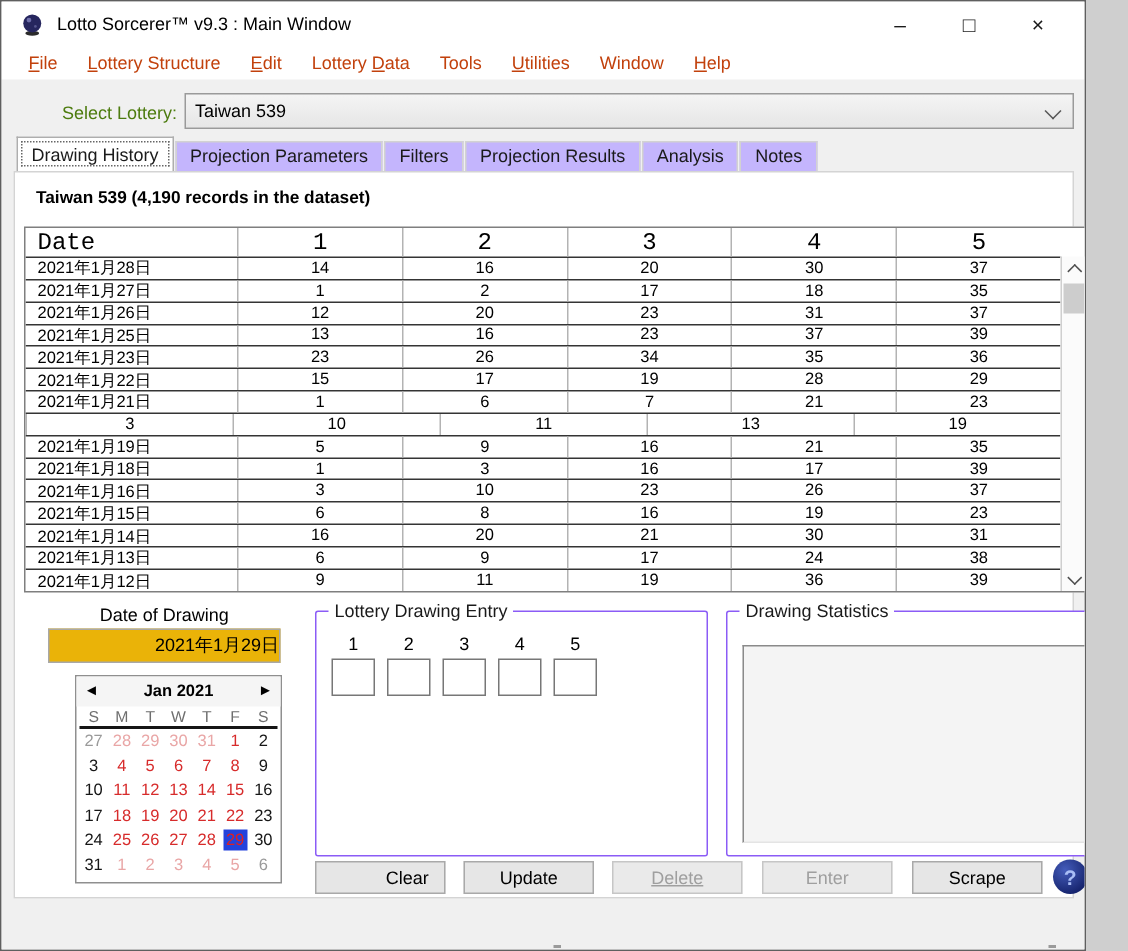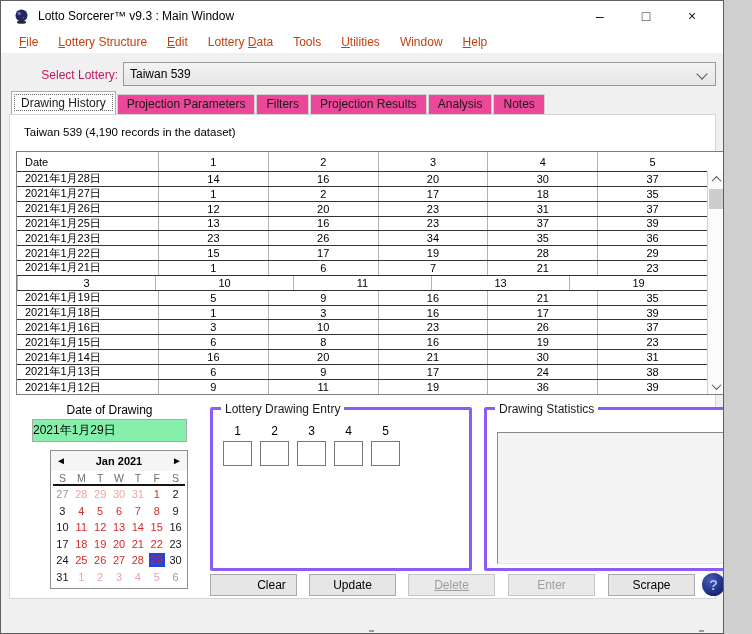--- a/index.html
+++ b/index.html
@@ -20,87 +20,87 @@
   
   .menubar { position:absolute; left:0; top:30px; right:0; height:22px; background:#fff;
              display:flex; align-items:center; padding-left:8px; font-size:12px; }
   .menu-item { padding:0 10px; color:#c2410c; }
   .menu-item .ul { text-decoration:underline; }
 
   
   .client { position:absolute; left:0; top:52px; right:0; bottom:0; background:#f0f0f0; }
 
   .select-label { position:absolute; left:20px; top:15px; width:97px; text-align:right;
-                  font-size:12px; color:#be185d; }
+                  font-size:12px; color:#4d7c0f; }
   .combo { position:absolute; left:122px; right:7px; top:9px; height:24px;
            background:linear-gradient(#f4f4f4,#e6e6e6); border:1px solid #9a9a9a;
            font-size:12px; line-height:22px; padding-left:6px; color:#000; }
   .combo-chev { position:absolute; right:9px; top:7px; width:8px; height:8px;
                 border-left:1.6px solid #555; border-top:1.6px solid #555;
                 transform:rotate(225deg); }
 
   
   .tabbar { position:absolute; left:10px; top:38px; height:23px; display:flex; align-items:flex-end; z-index:3; }
-  .tab { height:20px; line-height:19px; padding:0 9px; font-size:12px; background:#ec4899;
+  .tab { height:20px; line-height:19px; padding:0 9px; font-size:12px; background:#c4b5fd;
          border:1px solid #d2d2d2; border-bottom:none; margin-right:1px; color:#1a1a1a; }
   .tab.active { height:23px; line-height:22px; background:#fff; border-color:#aeaeae;
                 outline:1px dotted #666; outline-offset:-4px; position:relative; z-index:4; }
 
   .page { position:absolute; left:8px; right:7px; top:61px; height:485px; background:#fff;
           border:1px solid #d4d4d4; z-index:2; }
-  .dataset-label { position:absolute; left:14px; top:11px; font-size:11.5px; font-weight:normal; color:#000; }
+  .dataset-label { position:absolute; left:14px; top:11px; font-size:11.5px; font-weight:bold; color:#000; }
 
   
   .tbl { position:absolute; left:6px; top:36px; width:709px; height:244px;
          border:1px solid #7f7f7f; background:#fff; overflow:hidden; }
   .tr { display:flex; width:calc(100% - 17px); border-bottom:1px solid #343434; }
   .tr.head { height:20px; }
   .tr.row { height:14.85px; }
   .tr.row:last-child { border-bottom:none;text-align:right; }
   .td { font-size:11px; color:#000; overflow:hidden; white-space:nowrap; display:flex;
         align-items:center; }
-  .tr.head .td { font-size:11px; }
+  .tr.head .td { font-size:16px;font-family:Liberation Mono, monospace; }
   .td.date { width:141px; flex:none; padding-left:8px; }
   .td.num { flex:1; justify-content:center; border-left:1px solid #b3b3b3; }
   .vscroll { position:absolute; right:0; top:19px; bottom:0; width:17px; background:#fbfbfb;
              border-left:1px solid #cfcfcf; }
   .sb-btn { position:absolute; left:0; width:16px; height:16px; display:flex;
             align-items:center; justify-content:center; }
   .sb-up { top:0; } .sb-down { bottom:0; }
   .chev { width:7px; height:7px; border-left:1.6px solid #4f4f4f; border-top:1.6px solid #4f4f4f; }
   .chev.up { transform:rotate(45deg) translate(1px,1px); }
   .chev.down { transform:rotate(225deg) translate(1px,1px); }
   .sb-thumb { position:absolute; left:1px; top:18px; width:14px; height:20px; background:#cdcdcd; }
 
   
   .dod-label { position:absolute; left:22px; top:288px; width:155px; text-align:center;
                font-size:12px; color:#000; }
   .dod-value { position:absolute; left:22px; top:304px; width:155px; height:23px;
-               background:#86efac; border:1px solid #a8a8a8; text-align:left;
+               background:#eab308; border:1px solid #a8a8a8; text-align:right;
                font-size:12px; line-height:21px; color:#000; }
   .calendar { position:absolute; left:40px; top:335px; width:138px; height:139px;
               background:#fff; border:1px solid #8f8f8f; }
   .cal-head { position:relative; height:20px; background:#f5f5f5; }
   .cal-title { text-align:center; font-size:11px; font-weight:bold; line-height:20px; color:#000; }
   .cal-nav { position:absolute; top:0; width:16px; height:20px; text-align:center;
              font-size:10px; line-height:20px; color:#000; }
   .cal-prev { left:2px; } .cal-next { right:2px; }
   .cal-dhrow { display:flex; height:15px; border-bottom:2px solid #151515; margin:0 2px; }
   .cal-dh { flex:1; text-align:center; font-size:10.5px; color:#6e6e6e; line-height:15px; }
   .cal-week { display:flex; height:16.5px; margin:0 2px; }
   .cal-day { flex:1; display:flex; align-items:center; justify-content:center; font-size:11px; }
   .cal-day span { padding:0 2px; line-height:14px; }
   .c-red  { color:var(--accent-red,#d72b2b); }
   .c-blk  { color:#161616; }
   .c-pink { color:var(--faded-red,#e9a6a6); }
   .c-gray { color:var(--muted-gray,#9a9a9a); }
   .c-sel span { background:var(--selected-bg,#2443dc); color:var(--selected-text,#e02020); }
 
   
-  .group { position:absolute; border:3px solid #8b5cf6; border-radius:2px; background:#fff; }
+  .group { position:absolute; border:1px solid #8b5cf6; border-radius:2px; background:#fff; }
   .group-legend { position:absolute; top:-8px; left:8px; background:#fff; padding:0 4px;
                   font-size:12px; color:#1a1a1a; }
   .entry-group { left:200px; top:292px; width:262px; height:164px; }
   .stats-group { left:474px; top:292px; width:256px; height:164px; }
   .slots { position:absolute; left:10px; top:14px; display:flex; gap:8px; }
   .slot { width:29px; display:flex; flex-direction:column; align-items:center; }
   .slot-label { font-size:12px; height:17px; color:#000; }
   .slot-input { width:29px; height:25px; border:1px solid #777; text-align:center;
                 font-size:12px; padding:0; font-family:inherit; background:#fff; }
   .stats-panel { position:absolute; left:10px; top:22px; width:237px; height:132px;

